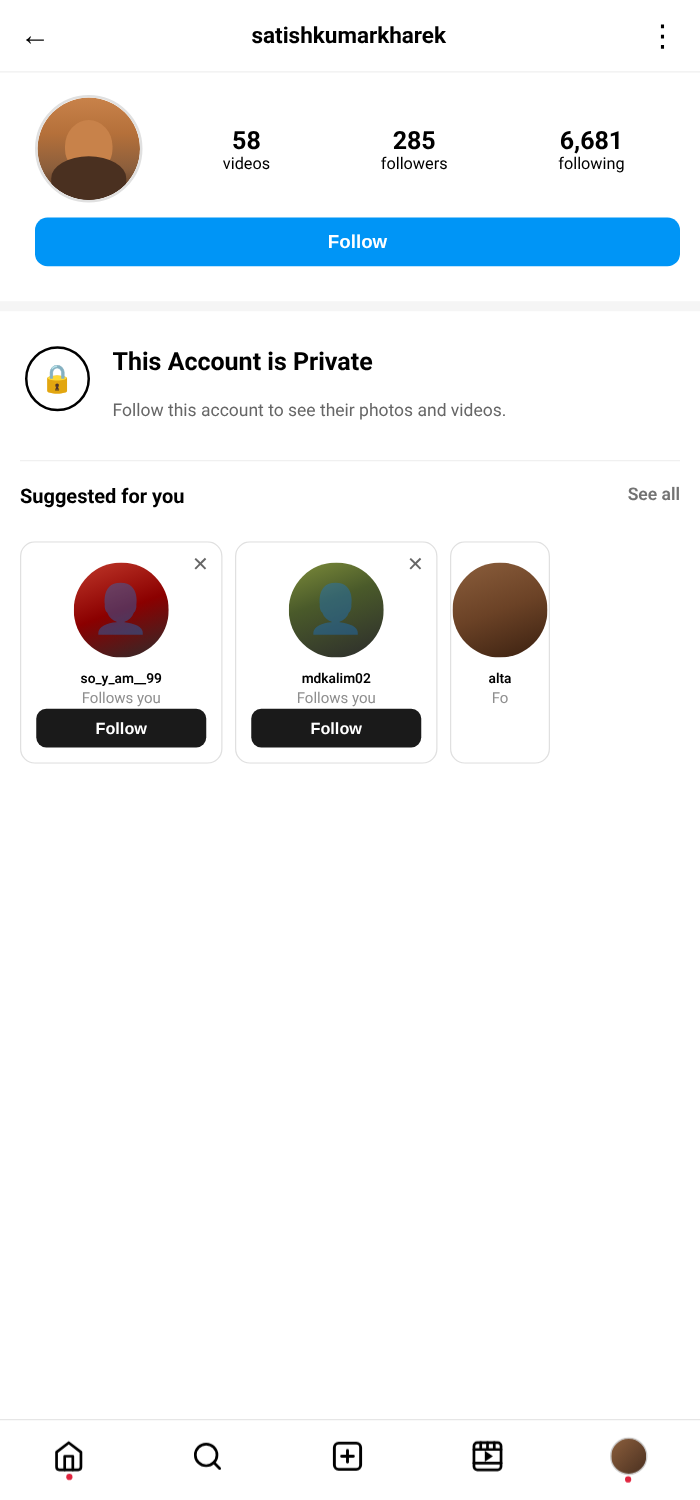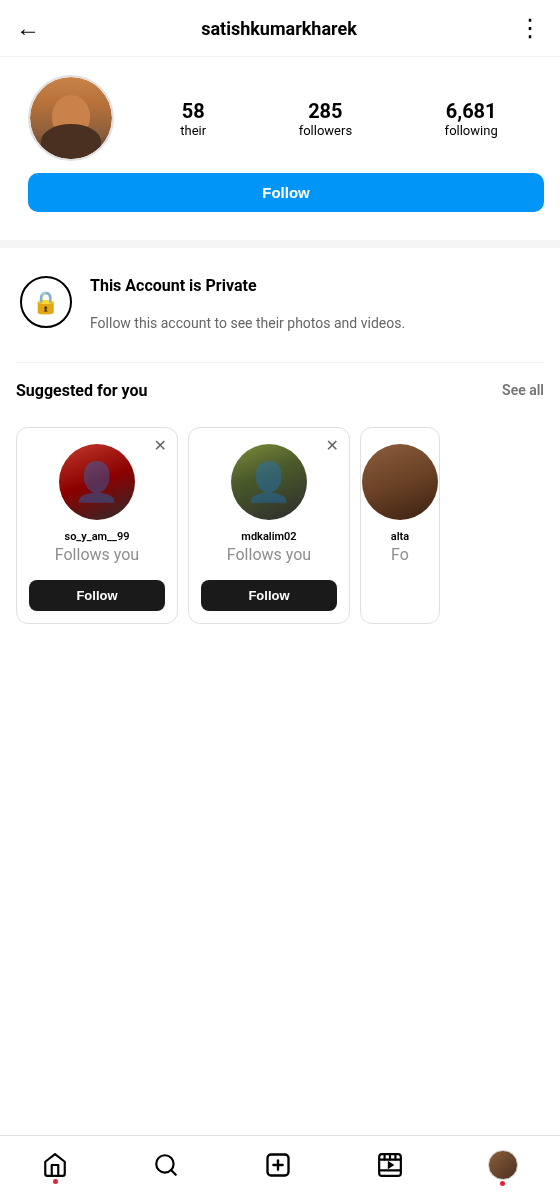--- a/index.html
+++ b/index.html
@@ -173,21 +173,21 @@
       justify-content: center;
       flex-shrink: 0;
     }
     .lock-icon {
       font-size: 22px;
     }
     .private-text {
       flex: 1;
     }
     .private-title {
-      font-size: 16px;
+      font-size: 20px;
       font-weight: 700;
       color: #000;
       margin-bottom: 4px;
     }
     .private-desc {
       font-size: 14px;
       color: #666;
       line-height: 1.4;
       margin-top: 19px;
     }
@@ -284,24 +284,24 @@
       color: rgba(255,255,255,0.4);
     }
     .card-username {
       font-size: 11px;
       font-weight: 600;
       color: #000;
       text-align: center;
       margin-bottom: 2px;
     }
     .card-follows {
-      font-size: 16px;
+      font-size: 12px;
       color: #8e8e8e;
       text-align: center;
-      margin-bottom: 16px;
+      margin-bottom: 2px;
     }
     .card-follow-btn {
       width: 100%;
       background: #1a1a1a;
       color: #fff;
       border: none;
       border-radius: 8px;
       padding: 8px;
       font-size: 13px;
       font-weight: 600;
@@ -359,21 +359,21 @@
 <div class="profile-section">
   <div class="profile-top">
 
     <div class="avatar-container">
       <div class="avatar-face"></div>
     </div>
 
     <div class="stats-container">
       <div class="stat-item">
         <span class="stat-number">58</span>
-        <span class="stat-label">their</span>
+        <span class="stat-label">videos</span>
       </div>
       <div class="stat-item">
         <span class="stat-number">285</span>
         <span class="stat-label">followers</span>
       </div>
       <div class="stat-item">
         <span class="stat-number">6,681</span>
         <span class="stat-label">following</span>
       </div>
     </div>

